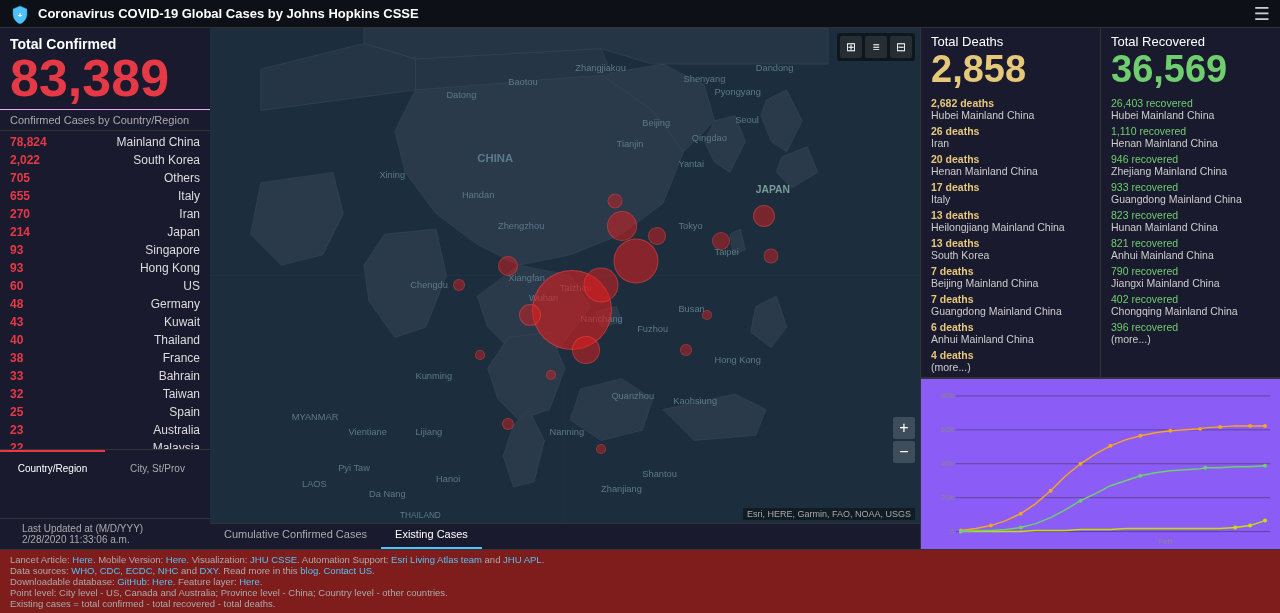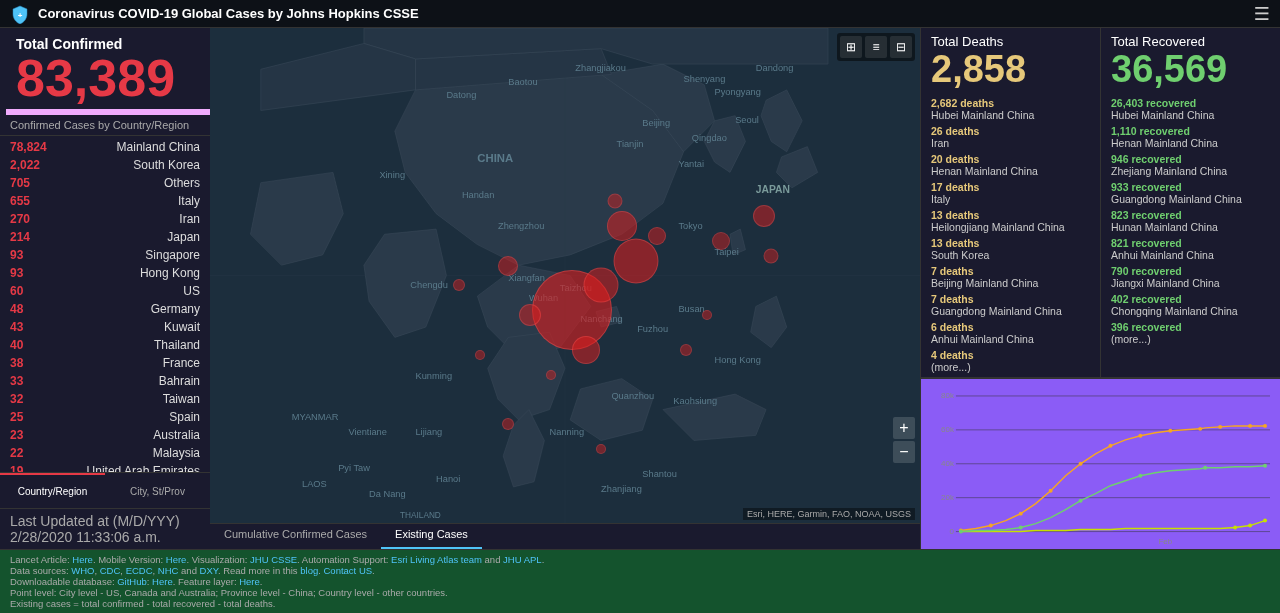--- a/index.html
+++ b/index.html
@@ -58,22 +58,21 @@
       background: #1a1a2e;
       display: flex;
       flex-direction: column;
       flex-shrink: 0;
       overflow: hidden;
     }
 
     .sidebar-total {
       background: #1a1a2e;
       padding: 8px 10px 5px 10px;
-      border-bottom: 6px solid #f0abfc;
-      margin-left: 6px;
+      border-bottom: 1px solid #f0abfc;
     }
     .sidebar-total-label {
       font-size: 14px;
       color: #fff;
       font-weight: bold;
     }
     .sidebar-total-number {
       font-size: 52px;
       color: #e63946;
       font-weight: bold;
@@ -123,24 +122,25 @@
       color: #aaa;
       cursor: pointer;
       border-top: 2px solid transparent;
     }
     .sidebar-tab.active {
       color: #fff;
       border-top: 2px solid #e63946;
     }
 
     .sidebar-last-updated {
-      padding: 4px 10px;
-      font-size: 14px;
+      padding: 4px 22px;
+      font-size: 10px;
       color: #aaa;
       border-top: 1px solid #333;
+      margin-top: 33px;
     }
 
     
     .map-area {
       flex: 1;
       background: #1a2a3a;
       position: relative;
       display: flex;
       flex-direction: column;
       overflow: hidden;
@@ -325,21 +325,21 @@
       padding: 2px 0;
     }
     .recovered-list::-webkit-scrollbar { width: 3px; }
     .recovered-list::-webkit-scrollbar-thumb { background: #444; }
     .recovered-item {
       padding: 2px 10px;
       font-size: 10.5px;
     }
     .recovered-item .r-count {
       color: #6fcf6f;
-      font-weight: bold;
+      font-weight: normal;
     }
     .recovered-item .r-location {
       color: #ccc;
     }
 
     
     .chart-area {
       flex: 1;
       background: #8b5cf6;
       border-left: 1px solid #333;
@@ -349,21 +349,21 @@
       overflow: hidden;
     }
     .chart-svg-container {
       flex: 1;
       padding: 5px 5px 5px 5px;
       position: relative;
     }
 
     
     .info-footer {
-      background: #14532d;
+      background: #7f1d1d;
       border-top: 1px solid #333;
       padding: 4px 10px;
       font-size: 9.5px;
       color: #aaa;
       flex-shrink: 0;
     }
     .info-footer a { color: #4fc3f7; text-decoration: none; }
 
     
     .dot {

